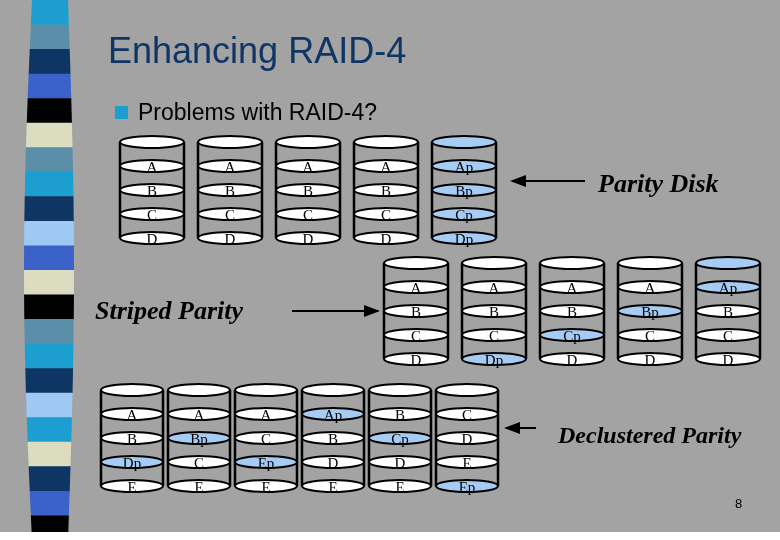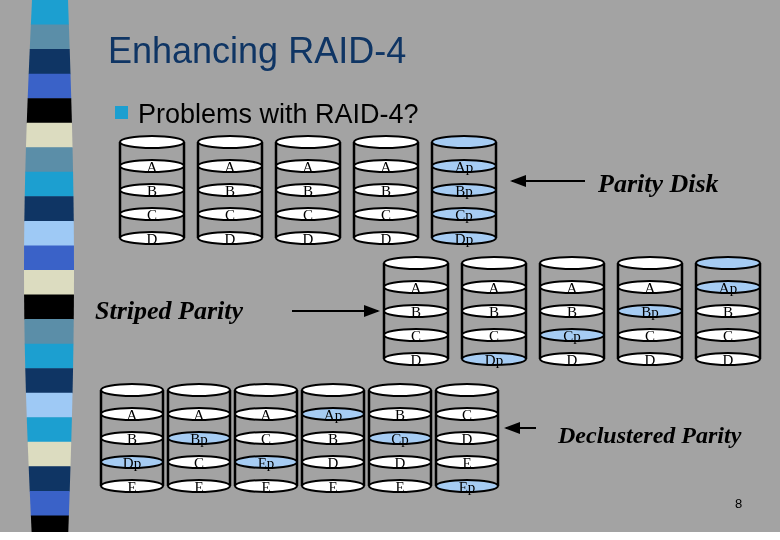--- a/index.html
+++ b/index.html
@@ -1,20 +1,20 @@
 <!DOCTYPE html>
 <html><head>
 <meta charset="utf-8">
 <style>
   html, body { margin: 0; padding: 0; background: #ffffff; }
   #slide { position: relative; width: 780px; height: 532px; overflow: hidden; background: #a3a3a3; }
   #stripe-bar { position: absolute; left: 0; top: 0; width: 80px; height: 540px; }
   #title { position: absolute; left: 108px; top: 30px; font-family: "Liberation Sans", sans-serif; font-size: 36px; color: #0f3564; }
   #bullet-square { position: absolute; left: 115px; top: 106px; width: 13px; height: 13px; background: #1c9fd0; }
-  #bullet-text { position: absolute; left: 138px; top: 99px; font-family: "Liberation Sans", sans-serif; font-size: 27px; color: #000; }
+  #bullet-text { position: absolute; left: 138px; top: 99px; font-family: "Liberation Sans", sans-serif; font-size: 23px; color: #000; }
   #diagram { position: absolute; left: 0; top: 0; }
   .disk-label { font-family: "Liberation Serif", serif; font-size: 15px; fill: #000; text-anchor: middle; }
   .caption { font-family: "Liberation Serif", serif; font-style: italic; font-weight: bold; fill: #000; }
   #page-number { position: absolute; left: 735px; top: 496px; font-family: "Liberation Sans", sans-serif; font-size: 13px; color: #000; }
 </style>
 </head>
 <body>
 
 <div id="slide">
   <svg id="stripe-bar" width="80" height="540">

